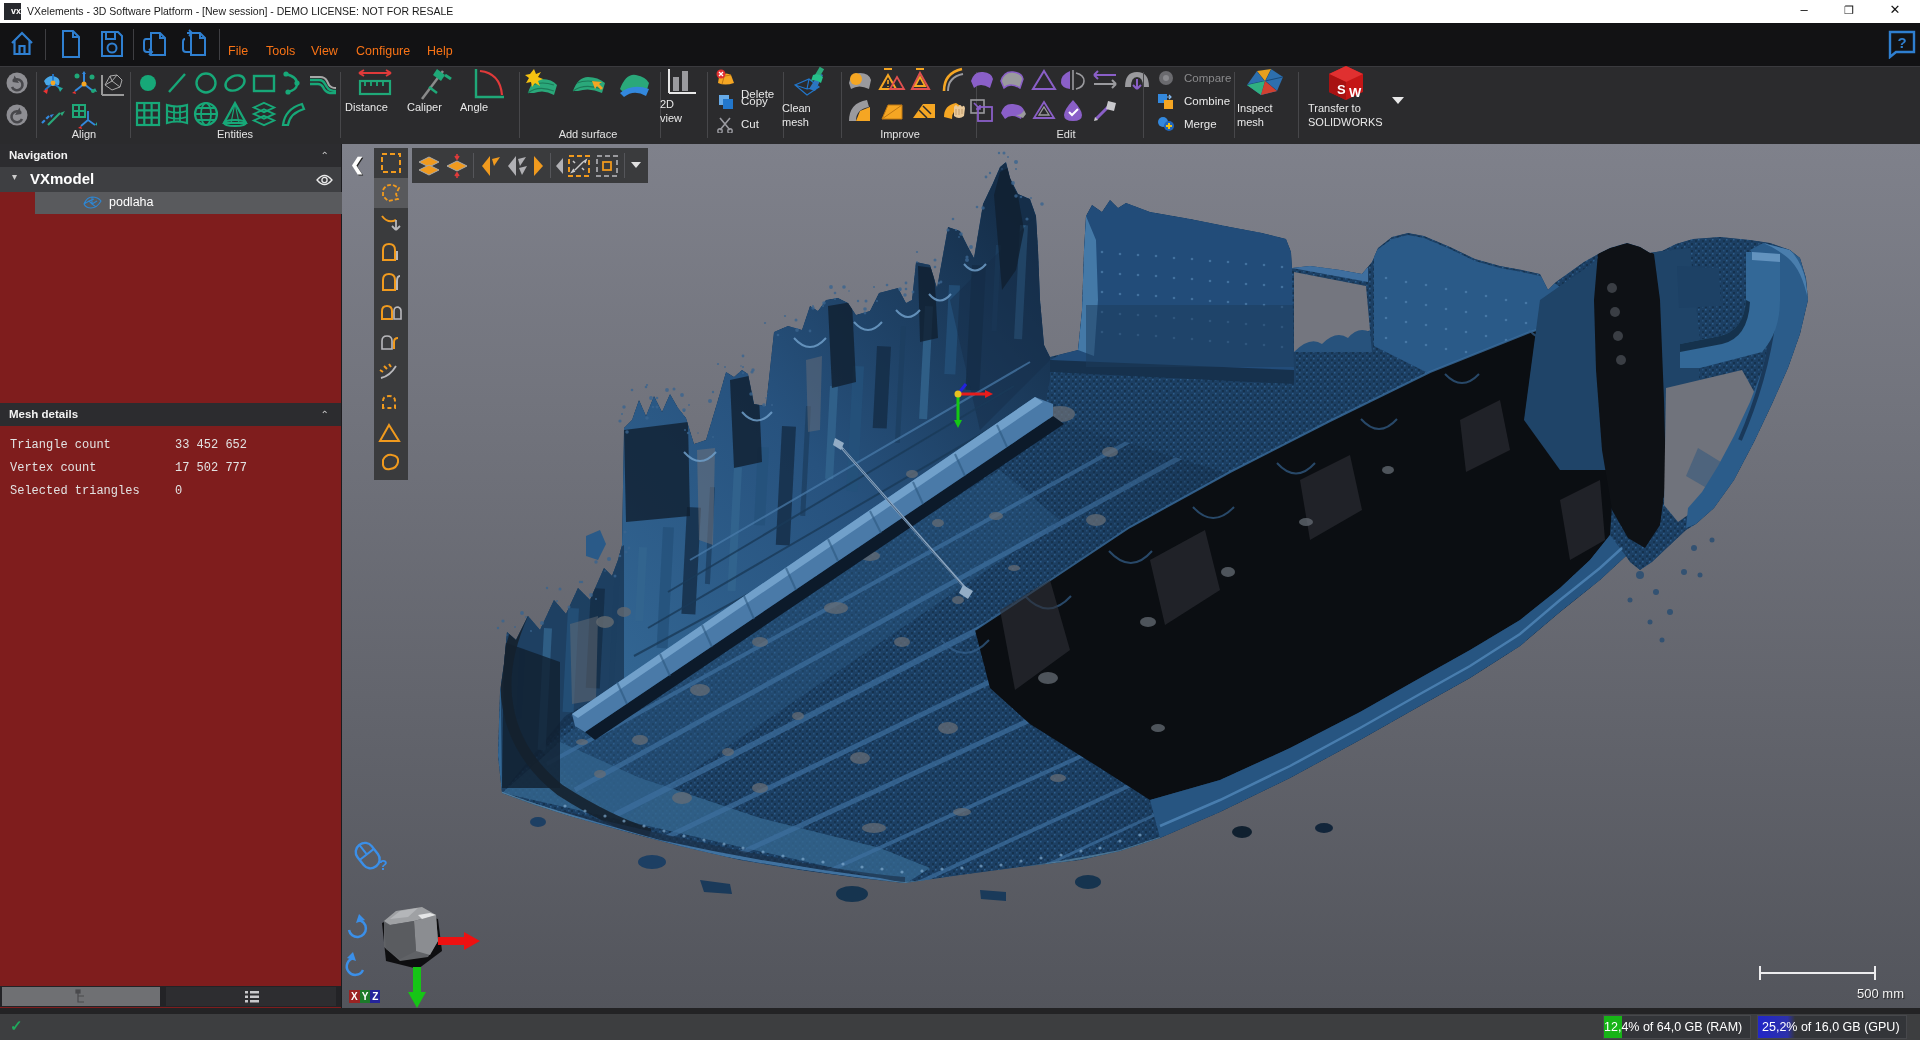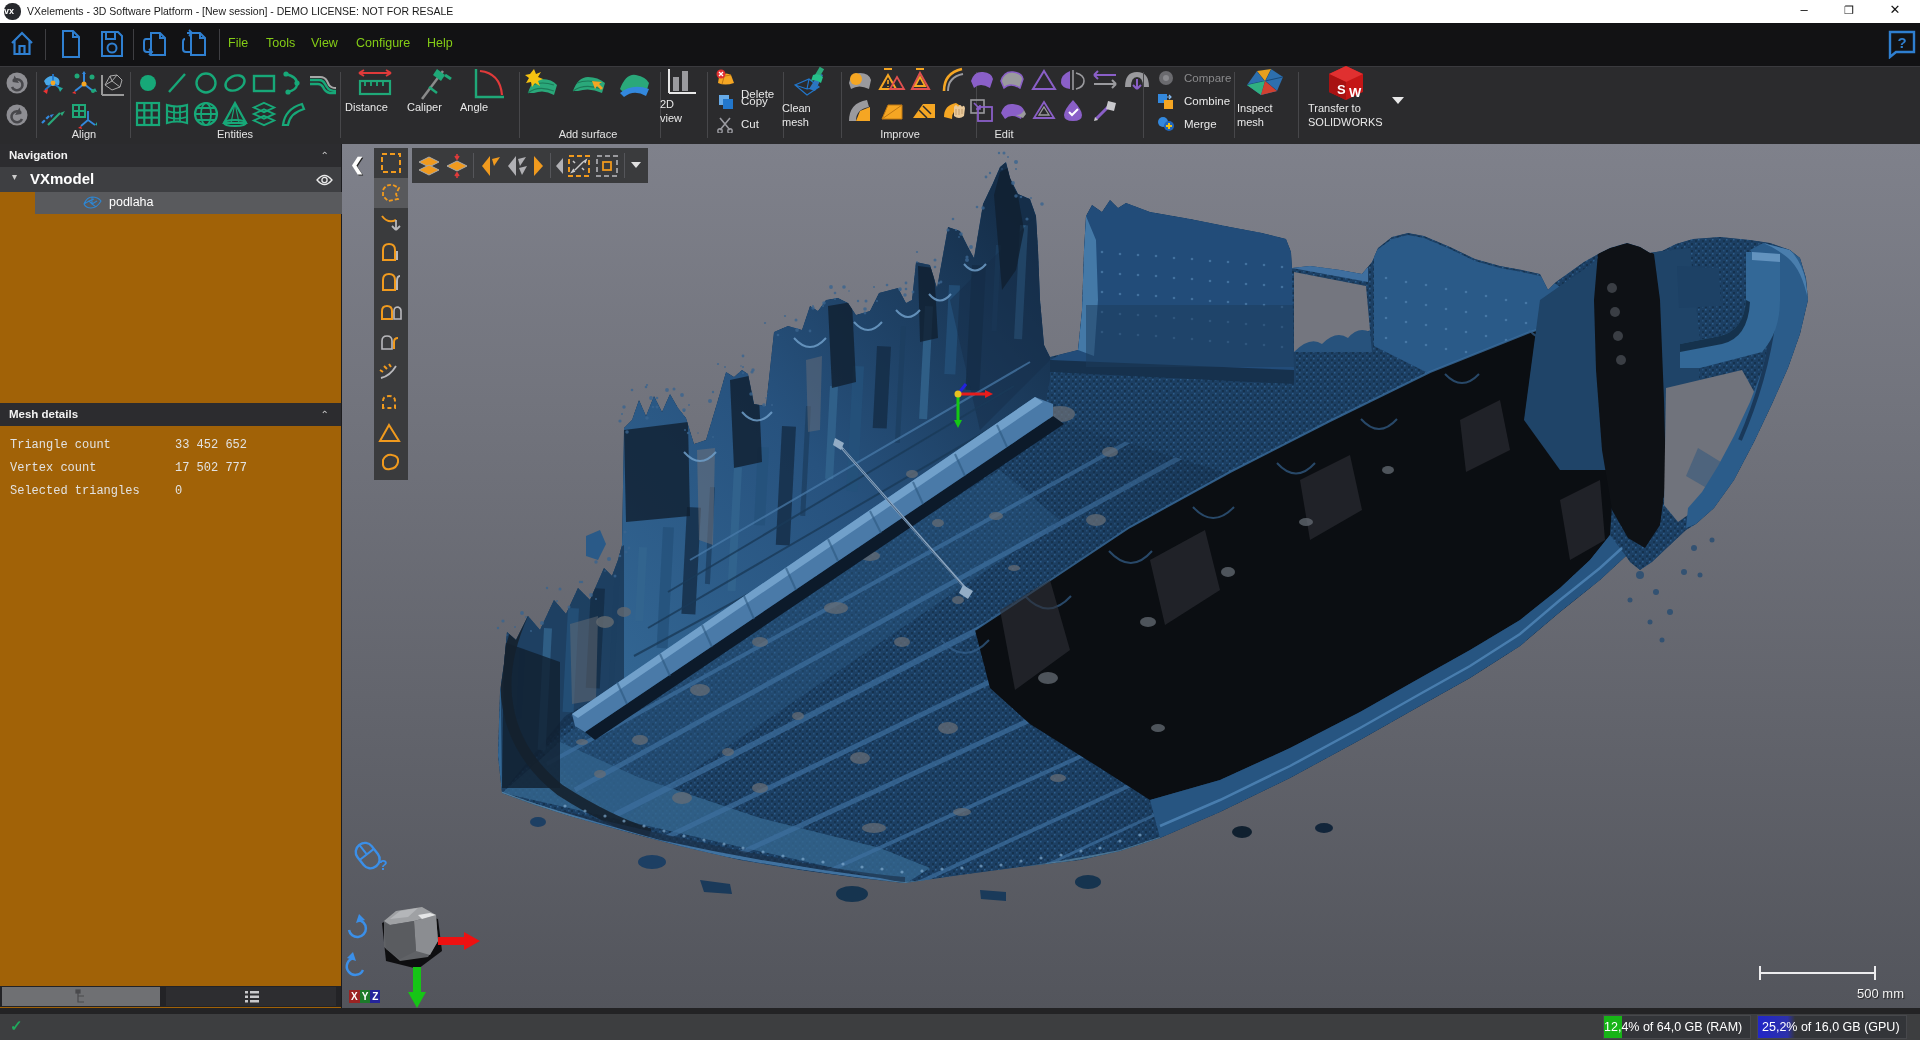--- a/index.html
+++ b/index.html
@@ -1,36 +1,36 @@
 <!DOCTYPE html>
 <html><head>
 <meta charset="utf-8">
 <style>
 * { margin:0; padding:0; box-sizing:border-box; }
 html,body { width:1920px; height:1040px; overflow:hidden; font-family:"Liberation Sans", sans-serif; }
 #app { position:relative; width:1920px; height:1040px; background:#2b2b2d; }
 
 #titlebar { position:absolute; left:0; top:0; width:1920px; height:23px; background:#ffffff; color:#1a1a1a; }
-#vxlogo { position:absolute; left:4px; top:3px; width:17px; height:17px; background:#26282c; border-radius:8px; color:#fff; font-size:9px; font-weight:bold; text-align:left; line-height:17px; }
+#vxlogo { position:absolute; left:4px; top:3px; width:17px; height:17px; background:#26282c; border-radius:0; color:#fff; font-size:9px; font-weight:bold; text-align:right; line-height:17px; }
 #titletext { position:absolute; left:27px; top:5px; font-size:10.5px; }
 .winbtn { position:absolute; top:0px; width:14px; height:20px; color:#111; font-size:13px; text-align:center; line-height:20px; }
 
 #menubar { position:absolute; left:0; top:23px; width:1920px; height:43px; background:#121214; }
 .mbicon { position:absolute; top:0; }
 .msep { position:absolute; top:6px; width:1px; height:31px; background:#3e3e42; }
-.mtext { position:absolute; top:13px; color:#84cc16; font-size:12.5px; }
+.mtext { position:absolute; top:21px; color:#f97316; font-size:12.5px; }
 
 #ribbon { position:absolute; left:0; top:66px; width:1920px; height:78px; background:#2b2b2d; border-top:1px solid #3a3a3e; }
 .rsep { position:absolute; top:5px; width:1px; height:66px; background:#47474a; }
 .glabel { position:absolute; color:#e4e4e4; font-size:11px; text-align:center; top:61px; }
 .blabel { position:absolute; color:#e9e9e9; font-size:11px; text-align:left; }
 .srow { position:absolute; color:#e9e9e9; font-size:11.5px; }
 .srow.gray { color:#8a8a8c; }
 
-#panel { position:absolute; left:0; top:144px; width:342px; height:864px; background:#a16207; border-right:1px solid #1c1c1f; }
+#panel { position:absolute; left:0; top:144px; width:342px; height:864px; background:#7f1d1d; border-right:1px solid #1c1c1f; }
 .phead { position:relative; width:100%; height:23px; background:#2c2c2f; color:#f2f2f2; font-size:11.5px; font-weight:bold; line-height:23px; padding-left:9px; }
 .phead .caret { position:absolute; right:12px; top:0; font-weight:normal; color:#cccccc; font-size:10px; }
 #vxrow { position:relative; width:100%; height:25px; background:#3e3f42; color:#ffffff; }
 #podrow { position:relative; width:100%; height:22px; background:#595a5d; color:#ffffff;margin-left:35px; }
 .eye { position:absolute; right:8px; top:50%; transform:translateY(-50%); }
 #meshdet { position:absolute; top:259px; width:100%; }
 .drow { position:relative; height:23px; color:#e2e2e2; font-size:12px; line-height:23px;font-family:Liberation Mono, monospace; }
 .drow .k { position:absolute; left:10px; }
 .drow .v { position:absolute; left:175px; }
 #ptabs { position:absolute; left:0; top:842px; width:341px; height:21px; background:#232326; }
@@ -338,21 +338,21 @@
       </svg>
     <svg style="position:absolute;left:1058px;top:30px" width="30" height="26" viewBox="0 0 30 26">
         <path d="M15 3 Q24 13 24 18 Q24 24 15 24 Q6 24 6 18 Q6 13 15 3 Z" fill="#8a5fc8"></path>
         <path d="M11 15 l3 3 6 -6" stroke="#fff" stroke-width="2" fill="none"></path>
       </svg>
     <svg style="position:absolute;left:1090px;top:30px" width="30" height="26" viewBox="0 0 30 26">
         <path d="M6 22 L20 8" stroke="#8a5fc8" stroke-width="3"></path>
         <path d="M18 4 l8 2 -2 8 -8 -2 Z" fill="#c8c8cc"></path>
         <path d="M4 24 l4 -1 -3 -3 Z" fill="#c8c8cc"></path>
       </svg>
-    <div class="glabel" style="left:974px;width:60px;">Edit</div>
+    <div class="glabel" style="left:1036px;width:60px;">Edit</div>
     <div class="rsep" style="left:1143px;"></div>
     <svg style="position:absolute;left:1156px;top:2px" width="20" height="18" viewBox="0 0 20 18">
         <circle cx="10" cy="9" r="7" fill="#6a6a6e"></circle>
         <circle cx="10" cy="9" r="3" fill="#8a8a8e"></circle>
       </svg>
     <div class="srow gray" style="left:1184px;top:5px;">Compare</div>
     <svg style="position:absolute;left:1156px;top:25px" width="20" height="18" viewBox="0 0 20 18">
         <rect x="2" y="2" width="9" height="9" fill="#3388dd"></rect>
         <rect x="8" y="8" width="9" height="9" fill="#f5a623"></rect>
         <path d="M11 5 l4 0 M13 3 l2 2 -2 2" stroke="#88bbee" stroke-width="1.2" fill="none"></path>

